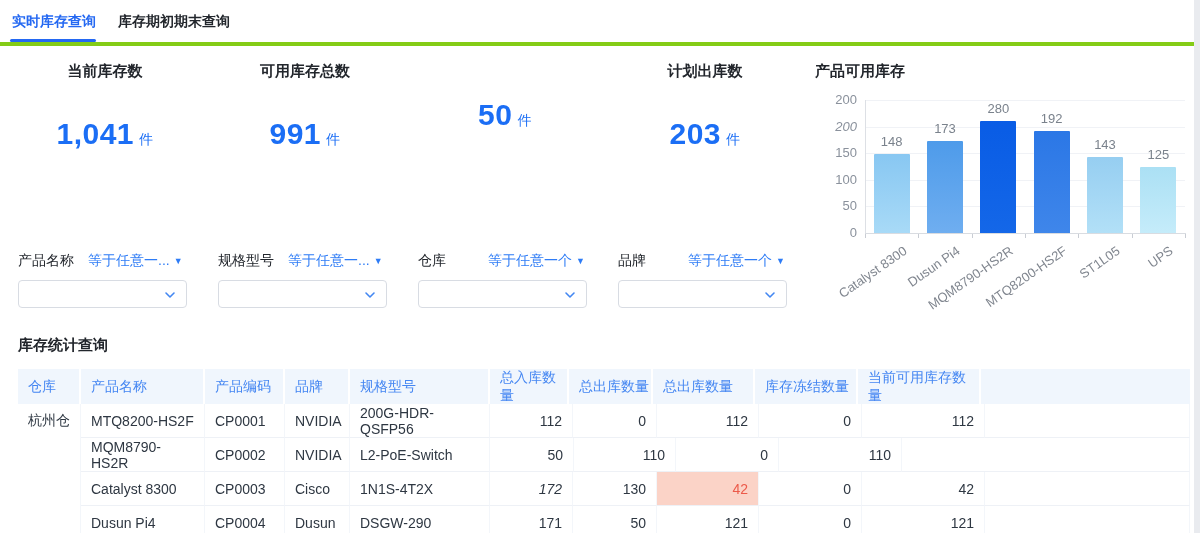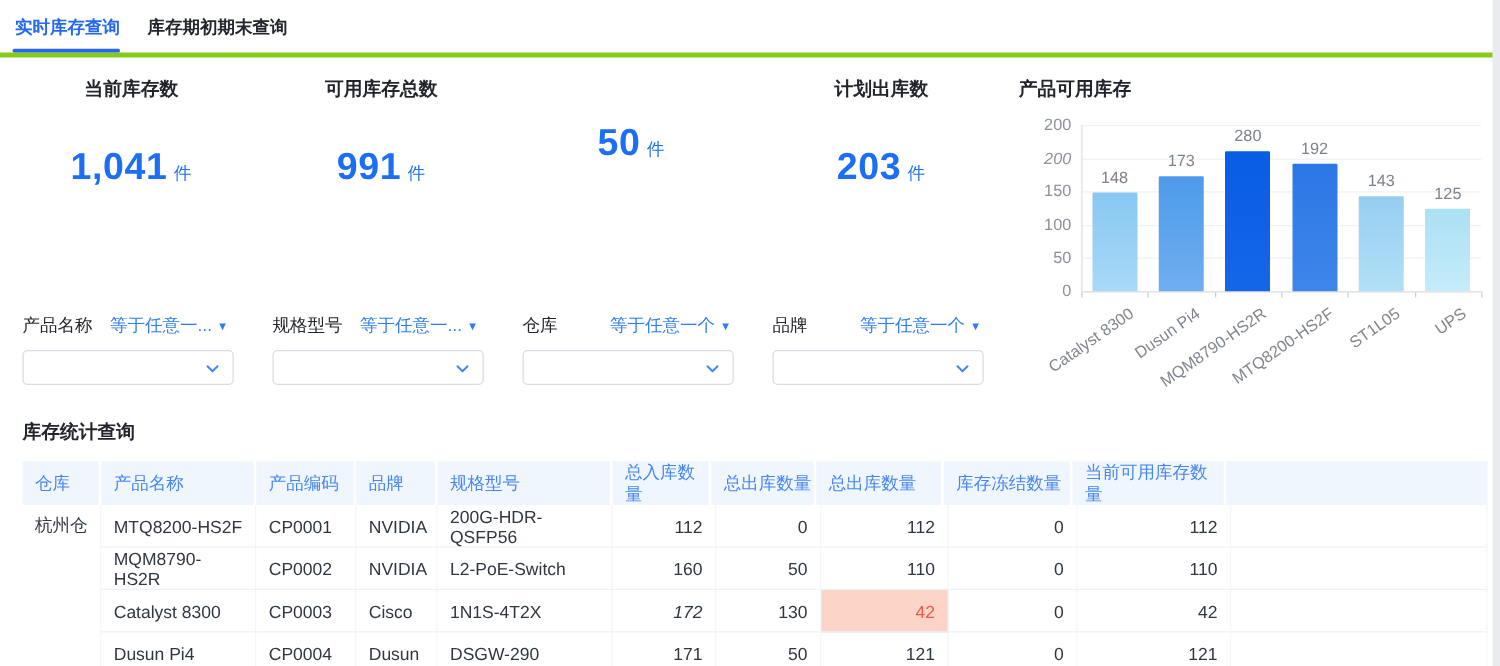--- a/index.html
+++ b/index.html
@@ -213,21 +213,20 @@
         <div class="td num" style="width: 103px;">0</div>
         <div class="td num" style="width: 123px;">112</div>
         <div class="td" style="flex: 1 1 0%;"></div>
       </div>
       <div class="tr">
         <div class="td merged" style="width: 63px;"></div>
         <div class="td" style="width: 124px;">MQM8790-HS2R</div>
         <div class="td" style="width: 80px;">CP0002</div>
         <div class="td" style="width: 65px;">NVIDIA</div>
         <div class="td" style="width: 140px;">L2-PoE-Switch</div>
-        <div class="td num" style="width: 83px;">160</div>
         <div class="td num" style="width: 84px;">50</div>
         <div class="td num" style="width: 102px;">110</div>
         <div class="td num" style="width: 103px;">0</div>
         <div class="td num" style="width: 123px;">110</div>
         <div class="td" style="flex: 1 1 0%;"></div>
       </div>
       <div class="tr">
         <div class="td merged" style="width: 63px;"></div>
         <div class="td" style="width: 124px;">Catalyst 8300</div>
         <div class="td" style="width: 80px;">CP0003</div>

